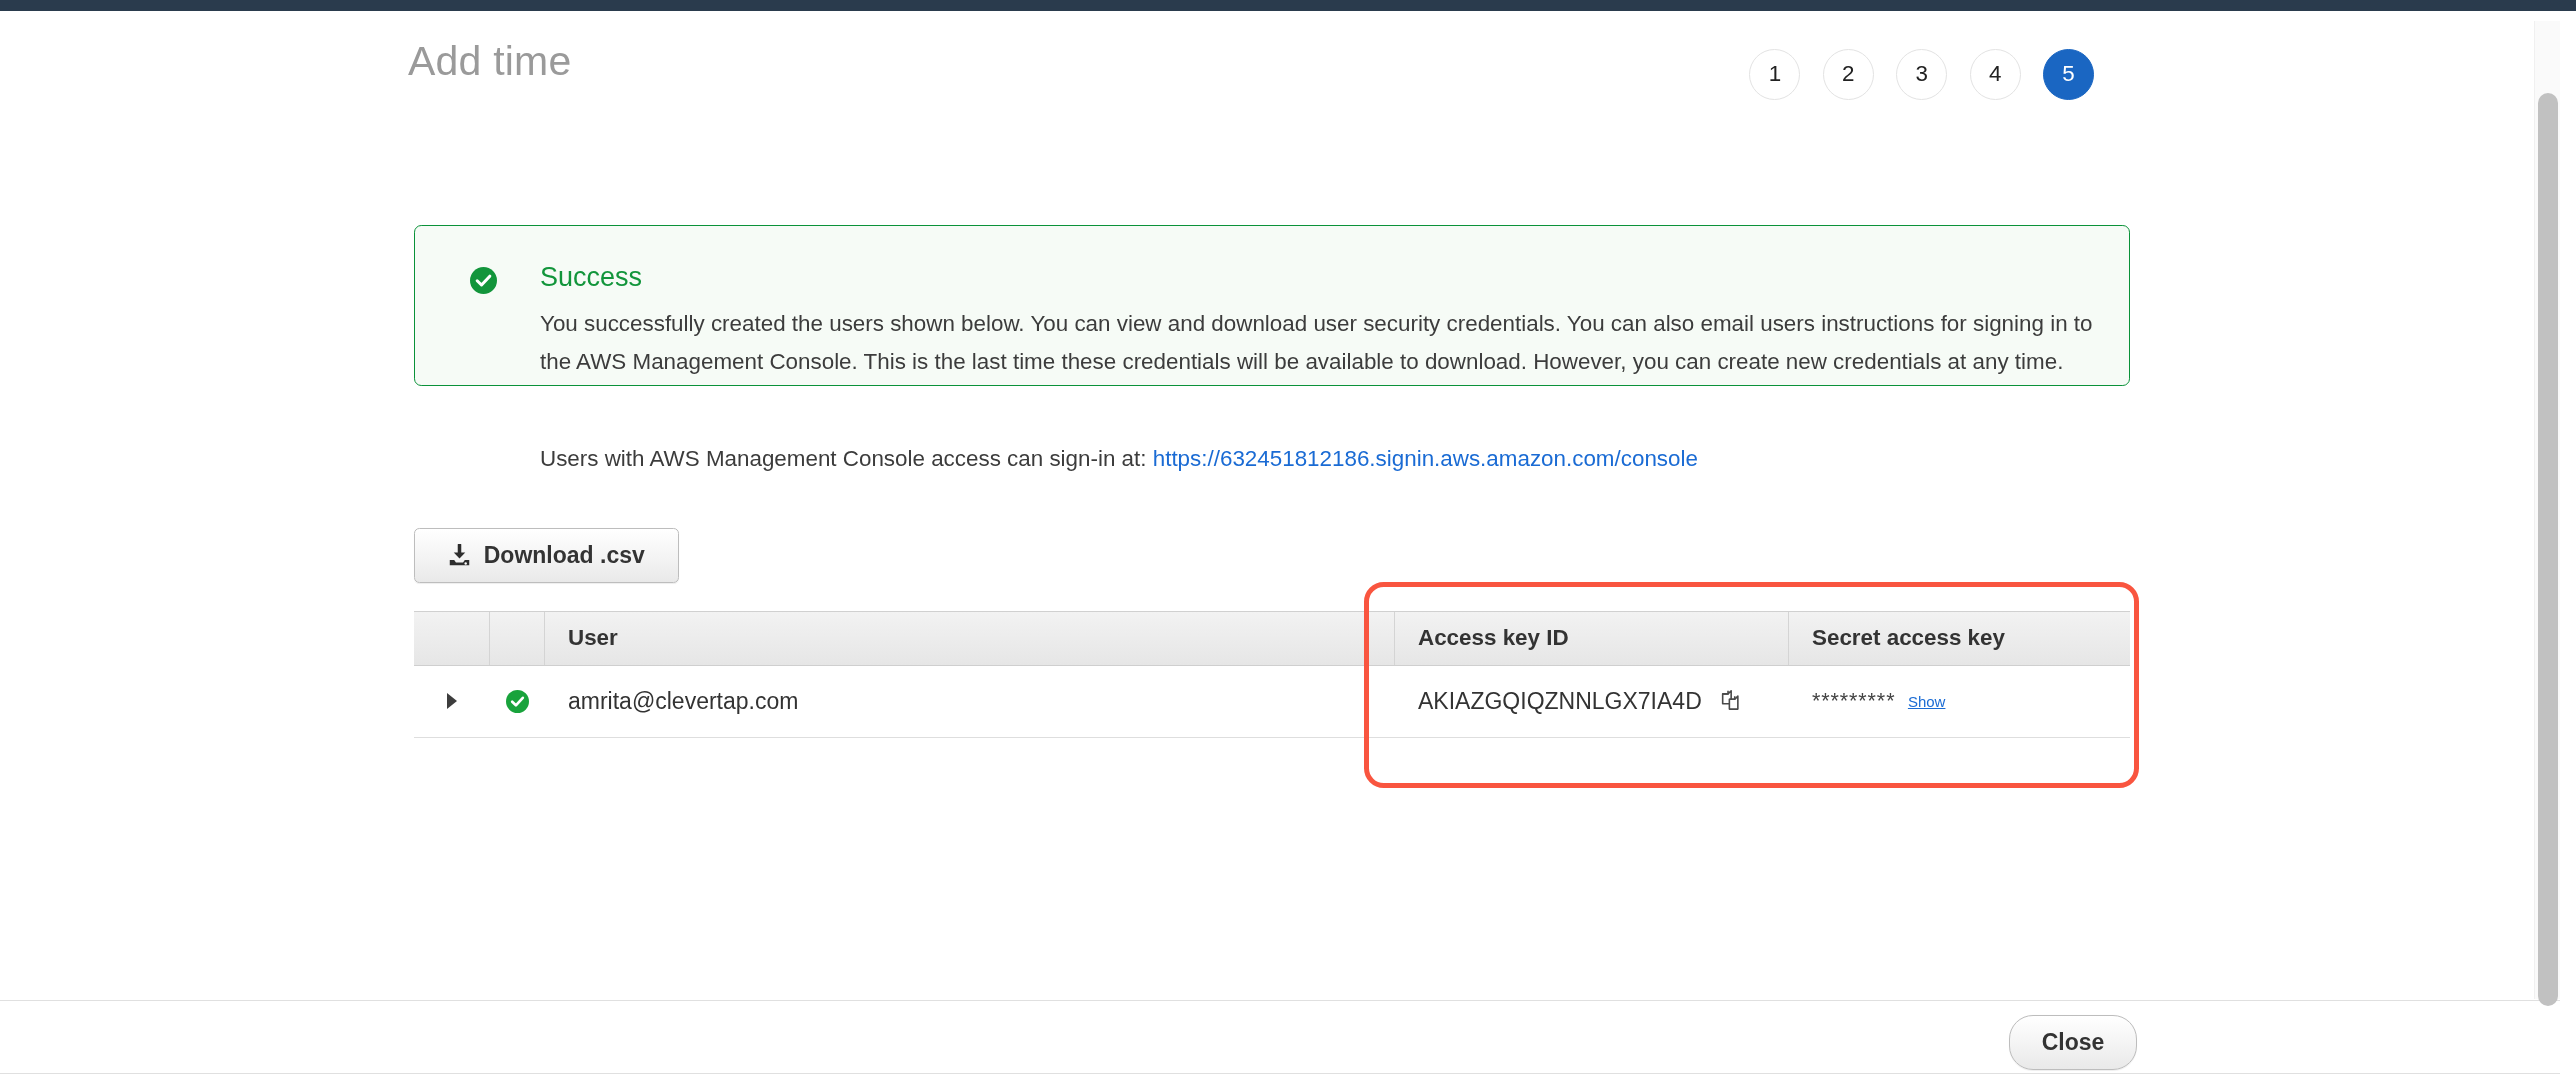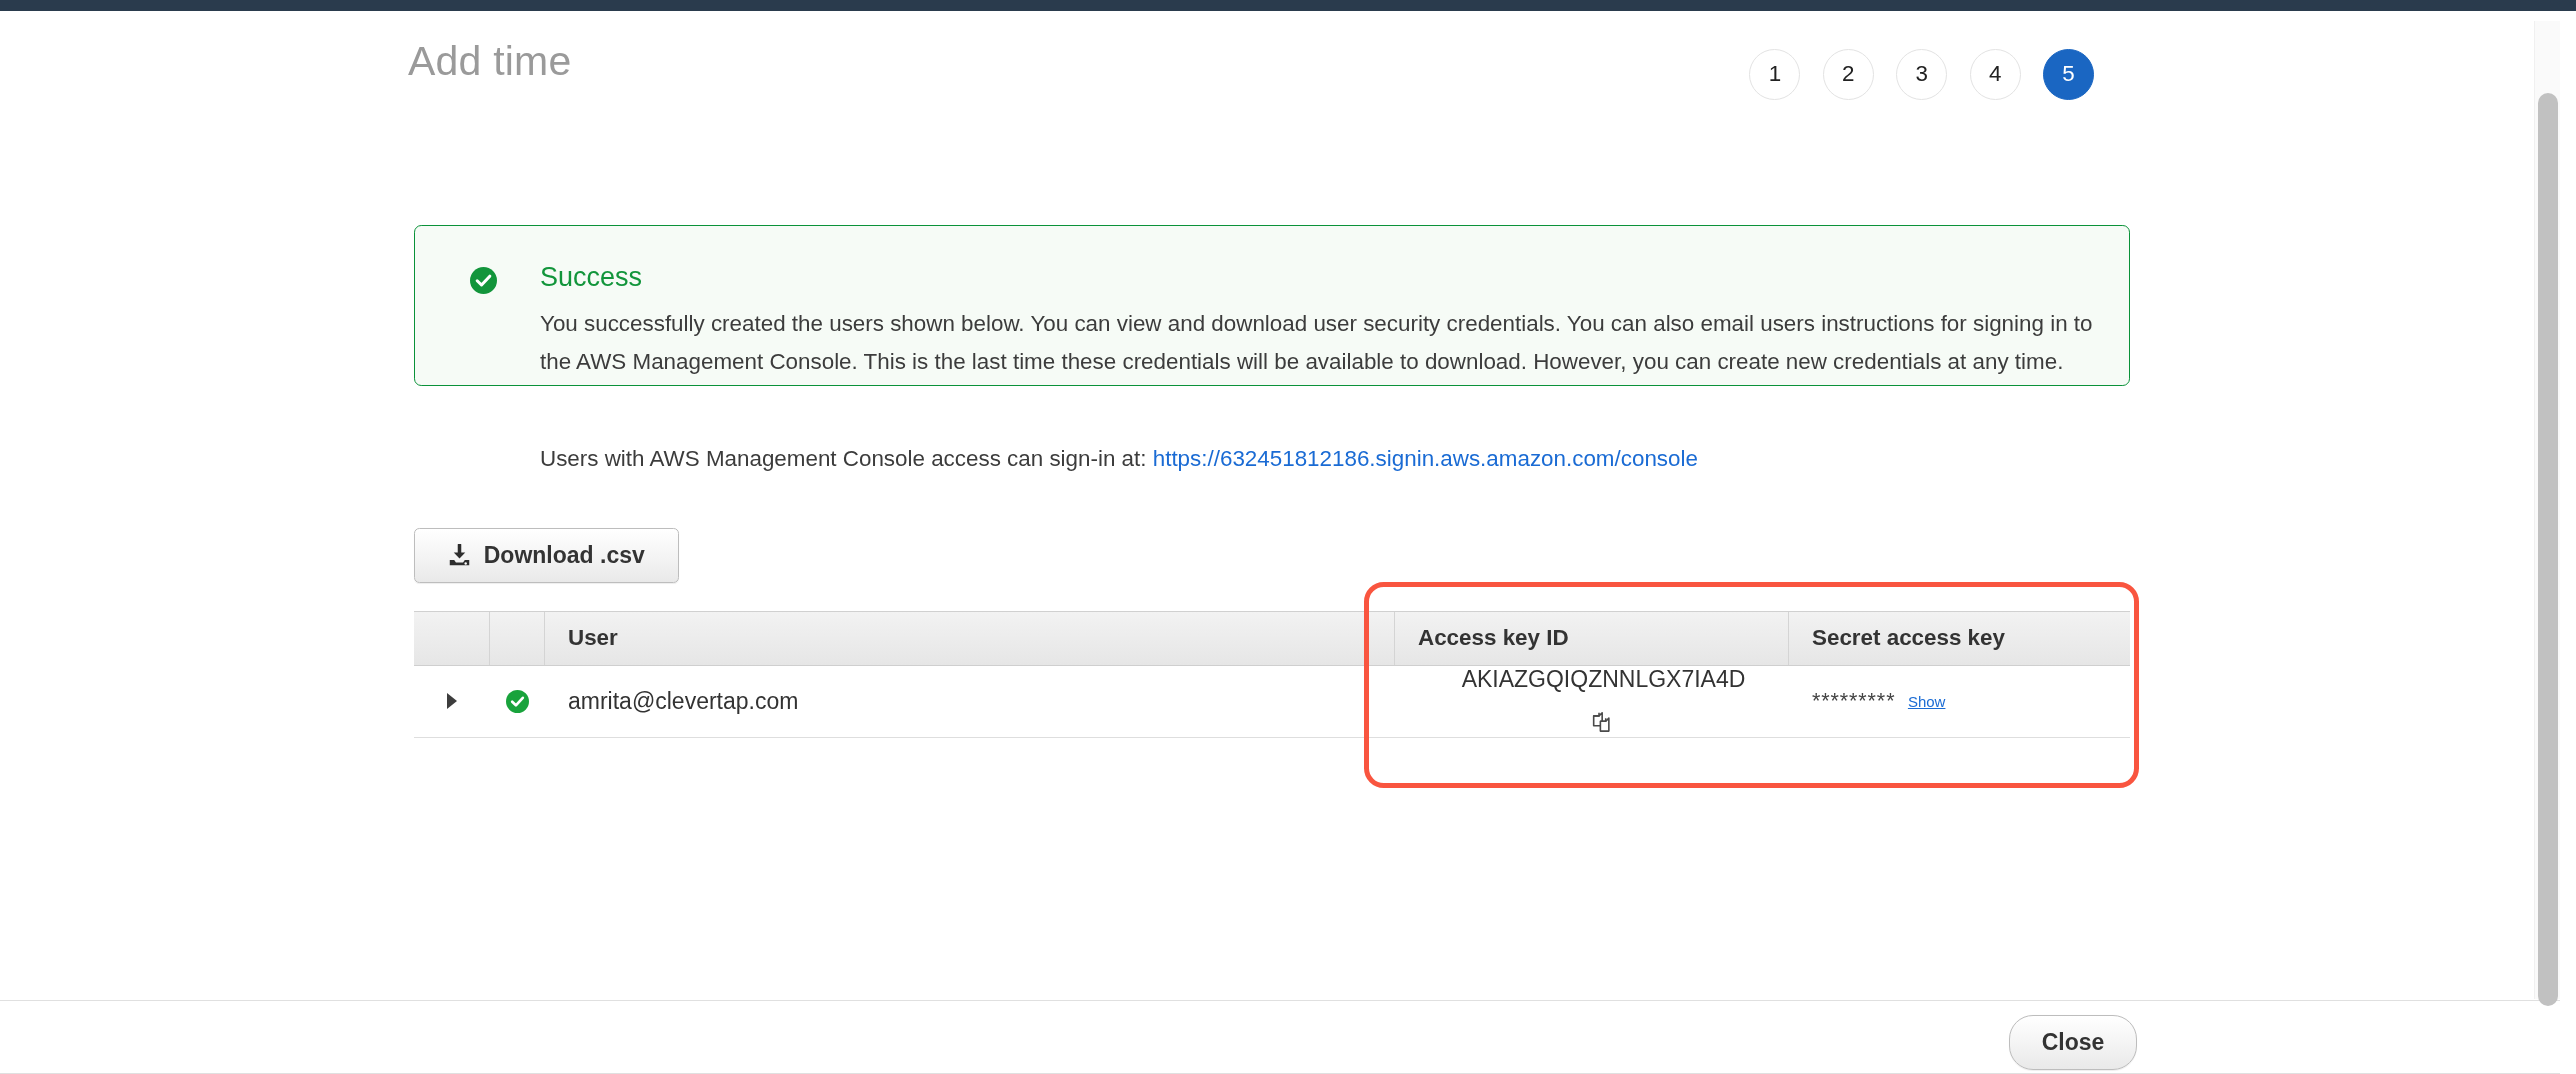--- a/index.html
+++ b/index.html
@@ -125,21 +125,21 @@
   }
   .td {
     display: flex; align-items: center;
     padding-left: 23px;
     font-size: 23px; color: #333333;
     white-space: nowrap;
   }
   .td.c-arrow { width: 76px; padding-left: 0; justify-content: center; }
   .td.c-status{ width: 55px; padding-left: 0; justify-content: center; }
   .td.c-user  { width: 850px; }
-  .td.c-akid  { width: 394px; gap: 18px; flex-direction: column; }
+  .td.c-akid  { width: 394px; gap: 18px; }
   .td.c-secret{ width: 340px; gap: 12.5px; }
 
   .expand-arrow {
     width: 0; height: 0;
     border-left: 10.7px solid #3d3d3d;
     border-top: 8px solid transparent;
     border-bottom: 8px solid transparent;
     cursor: pointer;
   }
   .row-check { width: 23px; height: 23px; display: block; }

